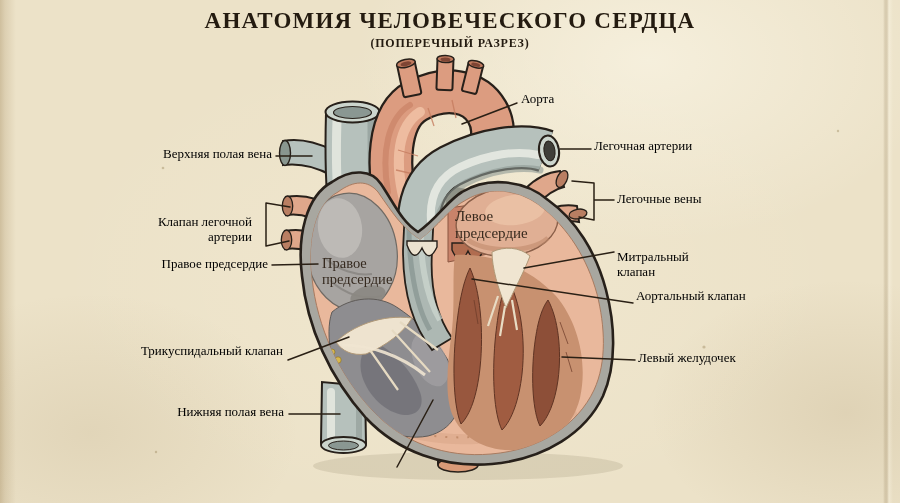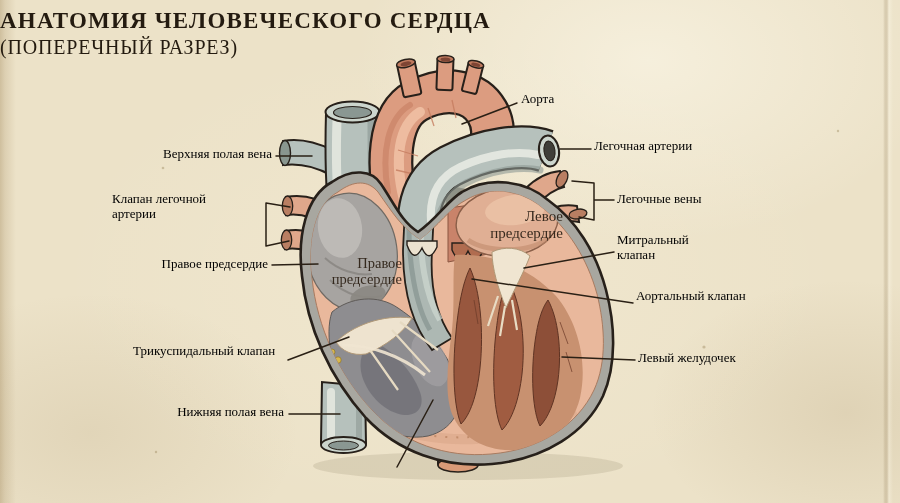--- a/index.html
+++ b/index.html
@@ -6,28 +6,28 @@
   .stage{position:relative;width:900px;height:503px;overflow:hidden;
          background:#ece2c8;font-family:"Liberation Serif","DejaVu Serif",serif}
   .paper{position:absolute;inset:0;pointer-events:none;
     background:
       linear-gradient(90deg, rgba(140,110,60,.30) 0px, rgba(140,110,60,.16) 5px, rgba(236,226,200,0) 16px),
       linear-gradient(90deg, rgba(0,0,0,0) 0px, rgba(0,0,0,0) 883px, rgba(120,95,55,.18) 885px, rgba(120,95,55,.18) 887px, rgba(255,250,235,.35) 889px, rgba(0,0,0,0) 893px),
       radial-gradient(ellipse 420px 260px at 72% 12%, rgba(255,252,240,.50), rgba(255,252,240,0) 70%),
       radial-gradient(ellipse 300px 200px at 10% 86%, rgba(130,100,50,.10), rgba(130,100,50,0) 70%),
       radial-gradient(ellipse 280px 190px at 94% 82%, rgba(130,100,50,.12), rgba(130,100,50,0) 70%),
       radial-gradient(ellipse 520px 320px at 50% 55%, rgba(255,248,230,.22), rgba(255,248,230,0) 75%)}
-  .title-block{position:absolute;top:8px;left:0;width:100%;color:#241b10}
+  .title-block{position:absolute;top:8px;left:0;width:100%;text-align:center;color:#241b10}
   .title-line1{font-size:23px;font-weight:700;letter-spacing:1.2px}
-  .title-line2{font-size:20px;font-weight:400;letter-spacing:.8px;margin-top:2px}
+  .title-line2{font-size:12px;font-weight:700;letter-spacing:.8px;margin-top:2px}
   svg.art{position:absolute;left:0;top:0}
   .lbl{position:absolute;font-size:13px;line-height:1.13;color:#000000;white-space:nowrap}
   .lbl.wrap{white-space:normal}
-  .lbl.r{}
-  .lbl.c{text-align:right}
+  .lbl.r{text-align:right}
+  .lbl.c{text-align:left}
   .lbl.inner{font-size:15px;color:#2f2318;opacity:.95}
 </style>
 </head>
 <body>
 
 <div class="stage">
   <div class="paper"></div>
 
   <div class="title-block">
     <div class="title-line1">АНАТОМИЯ ЧЕЛОВЕЧЕСКОГО СЕРДЦА</div>
@@ -212,26 +212,26 @@
       <path d="M 517,103 L 462,124"></path>
       <path d="M 591,149 L 560,149"></path>
       <path d="M 594,183 L 594,220 M 594,183 L 572,181 M 594,220 L 579,217 M 594,200 L 614,200"></path>
       <path d="M 614,252 L 524,268"></path>
       <path d="M 633,303 L 472,279"></path>
       <path d="M 635,360 L 562,357"></path>
     </g>
   </svg>
 
   <div class="lbl r" style="right:628px;top:147px">Верхняя полая вена</div>
-  <div class="lbl r wrap" style="right:648px;top:192px;width:140px">Клапан легочной артерии</div>
+  <div class="lbl r wrap" style="right:648px;top:215px;width:140px">Клапан легочной артерии</div>
   <div class="lbl r" style="right:632px;top:257px">Правое предсердие</div>
   <div class="lbl r wrap" style="right:617px;top:344px;width:150px">Трикуспидальный клапан</div>
   <div class="lbl r" style="right:616px;top:405px">Нижняя полая вена</div>
   <div class="lbl" style="left:521px;top:92px">Аорта</div>
   <div class="lbl" style="left:594px;top:139px">Легочная артерии</div>
   <div class="lbl" style="left:617px;top:192px">Легочные вены</div>
-  <div class="lbl wrap" style="left:617px;top:233px;width:110px">Митральный клапан</div>
+  <div class="lbl wrap" style="left:617px;top:250px;width:110px">Митральный клапан</div>
   <div class="lbl" style="left:638px;top:351px">Левый желудочек</div>
   <div class="lbl wrap" style="left:636px;top:289px;width:110px">Аортальный клапан</div>
 
   <div class="lbl c wrap inner" style="left:455px;top:208px;width:108px">Левое предсердие</div>
   <div class="lbl c wrap inner" style="left:322px;top:255px;width:80px;font-size:14.5px">Правое предсердие</div>
 </div>
 
 </body></html>

